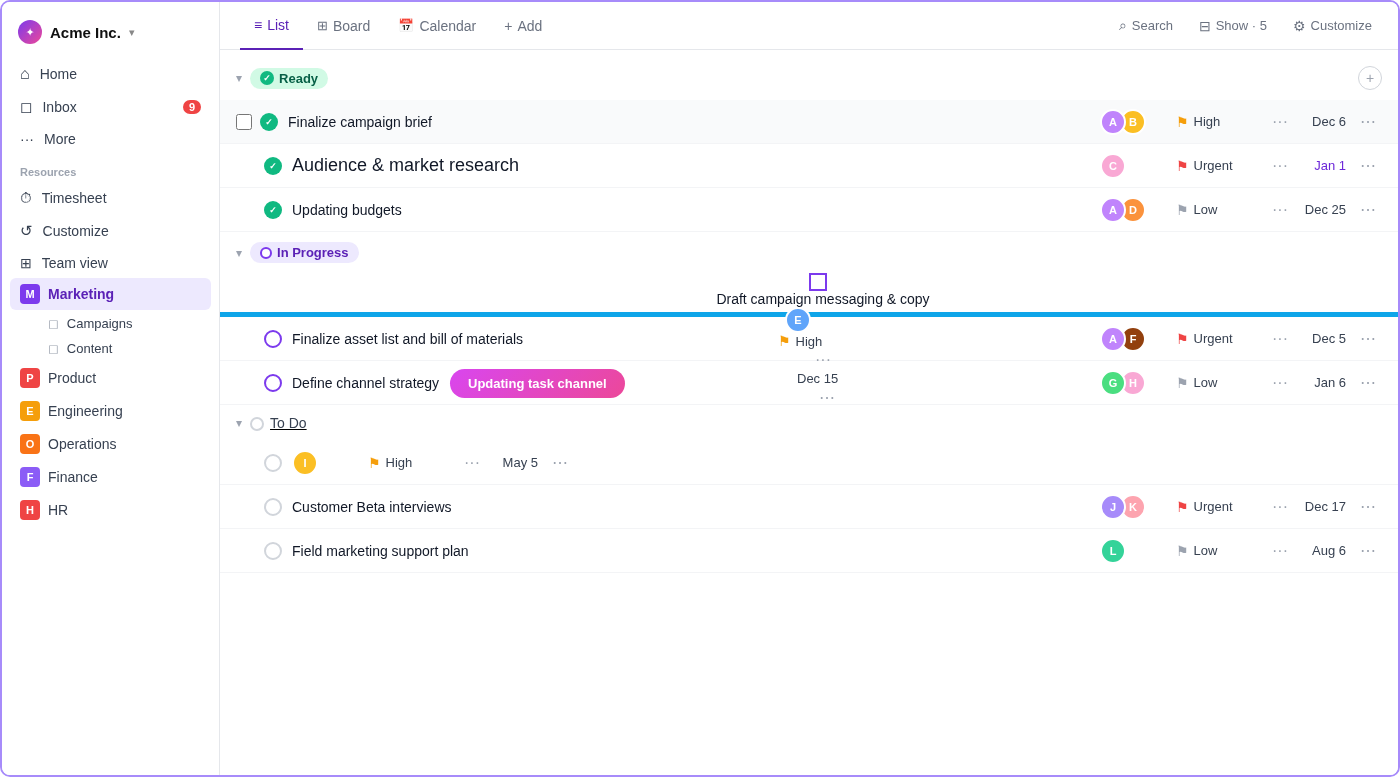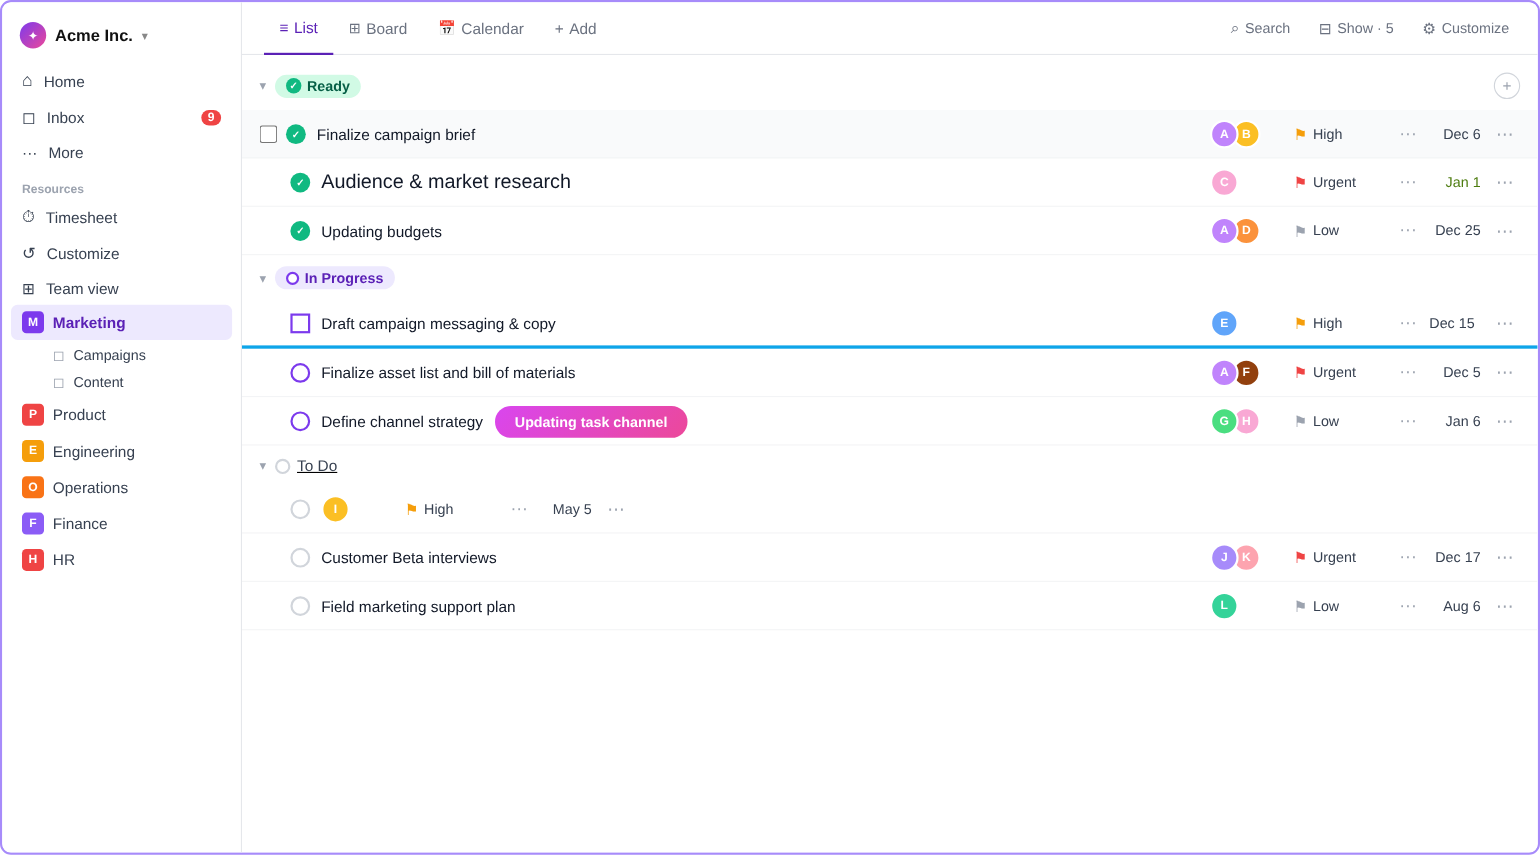--- a/index.html
+++ b/index.html
@@ -165,21 +165,21 @@
         <span style="width:18px;height:18px;margin-right:10px;flex-shrink:0;background:#10b981;border-radius:50%;display:flex;align-items:center;justify-content:center;font-size:9px;color:#fff;font-weight:700;">✓</span>
         <span style="font-size:18px;color:#111827;flex:1;">Audience &amp; market research</span>
         <div style="display:flex;min-width:60px;margin-right:16px;">
           <div style="width:26px;height:26px;border-radius:50%;border:2px solid #fff;background:#f9a8d4;display:flex;align-items:center;justify-content:center;font-size:11px;color:#fff;font-weight:600;">C</div>
         </div>
         <div style="display:flex;align-items:center;gap:5px;min-width:90px;font-size:13px;color:#374151;">
           <span style="color:#ef4444;font-size:14px;">⚑</span>
           <span>Urgent</span>
         </div>
         <span style="color:#9ca3af;font-size:16px;cursor:pointer;padding:2px 6px;">···</span>
-        <span style="min-width:52px;font-size:13px;color:#4d7c0f;text-align:right;">Jan 1</span>
+        <span style="min-width:52px;font-size:13px;color:#6d28d9;text-align:right;">Jan 1</span>
         <span style="color:#9ca3af;cursor:pointer;padding:2px 6px;font-size:16px;margin-left:8px;">⋯</span>
       </div>
 
       <div style="display:flex;align-items:center;padding:0 16px 0 44px;height:44px;border-bottom:1px solid #f3f4f6;">
         <span style="width:18px;height:18px;margin-right:10px;flex-shrink:0;background:#10b981;border-radius:50%;display:flex;align-items:center;justify-content:center;font-size:9px;color:#fff;font-weight:700;">✓</span>
         <span style="font-size:14px;color:#111827;flex:1;">Updating budgets</span>
         <div style="display:flex;min-width:60px;margin-right:16px;">
           <div style="width:26px;height:26px;border-radius:50%;border:2px solid #fff;background:#c084fc;display:flex;align-items:center;justify-content:center;font-size:11px;color:#fff;font-weight:600;z-index:2;">A</div>
           <div style="width:26px;height:26px;border-radius:50%;border:2px solid #fff;background:#fb923c;display:flex;align-items:center;justify-content:center;font-size:11px;color:#fff;font-weight:600;margin-left:-6px;">D</div>
         </div>
@@ -195,32 +195,32 @@
 
     <div>
       <div style="display:flex;align-items:center;padding:10px 16px;gap:8px;">
         <span style="color:#9ca3af;font-size:12px;cursor:pointer;">▾</span>
         <div style="background:#ede9fe;color:#5b21b6;padding:3px 10px;border-radius:20px;font-size:13px;font-weight:600;display:flex;align-items:center;gap:5px;">
           <span style="width:12px;height:12px;border:2px solid #7c3aed;border-radius:50%;background:#fff;display:inline-block;"></span>
           <span>In Progress</span>
         </div>
       </div>
 
-      <div style="display:flex;align-items:center;padding:0 16px 0 44px;height:44px;border-bottom:3px solid #0ea5e9;">
+      <div style="display:flex;align-items:center;padding:0 16px 0 44px;height:44px;border-bottom:5px solid #0ea5e9;flex-direction:column;">
         <span style="width:18px;height:18px;margin-right:10px;flex-shrink:0;border:2px solid #7c3aed;border-radius:50;"></span>
         <span style="font-size:14px;color:#111827;flex:1;">Draft campaign messaging &amp; copy</span>
         <div style="display:flex;min-width:60px;margin-right:16px;">
           <div style="width:26px;height:26px;border-radius:50%;border:2px solid #fff;background:#60a5fa;display:flex;align-items:center;justify-content:center;font-size:11px;color:#fff;font-weight:600;">E</div>
         </div>
         <div style="display:flex;align-items:center;gap:5px;min-width:90px;font-size:13px;color:#374151;">
           <span style="color:#f59e0b;font-size:14px;">⚑</span>
           <span>High</span>
         </div>
         <span style="color:#9ca3af;font-size:16px;cursor:pointer;padding:2px 6px;">···</span>
-        <span style="min-width:52px;font-size:13px;color:#374151;text-align:center;">Dec 15</span>
+        <span style="min-width:52px;font-size:13px;color:#374151;text-align:left;">Dec 15</span>
         <span style="color:#9ca3af;cursor:pointer;padding:2px 6px;font-size:16px;margin-left:8px;">⋯</span>
       </div>
 
       <div style="display:flex;align-items:center;padding:0 16px 0 44px;height:44px;border-bottom:1px solid #f3f4f6;">
         <span style="width:18px;height:18px;margin-right:10px;flex-shrink:0;border:2px solid #7c3aed;border-radius:50%;display:inline-block;"></span>
         <span style="font-size:14px;color:#111827;flex:1;">Finalize asset list and bill of materials</span>
         <div style="display:flex;min-width:60px;margin-right:16px;">
           <div style="width:26px;height:26px;border-radius:50%;border:2px solid #fff;background:#c084fc;display:flex;align-items:center;justify-content:center;font-size:11px;color:#fff;font-weight:600;z-index:2;">A</div>
           <div style="width:26px;height:26px;border-radius:50%;border:2px solid #fff;background:#92400e;display:flex;align-items:center;justify-content:center;font-size:11px;color:#fff;font-weight:600;margin-left:-6px;">F</div>
         </div>

